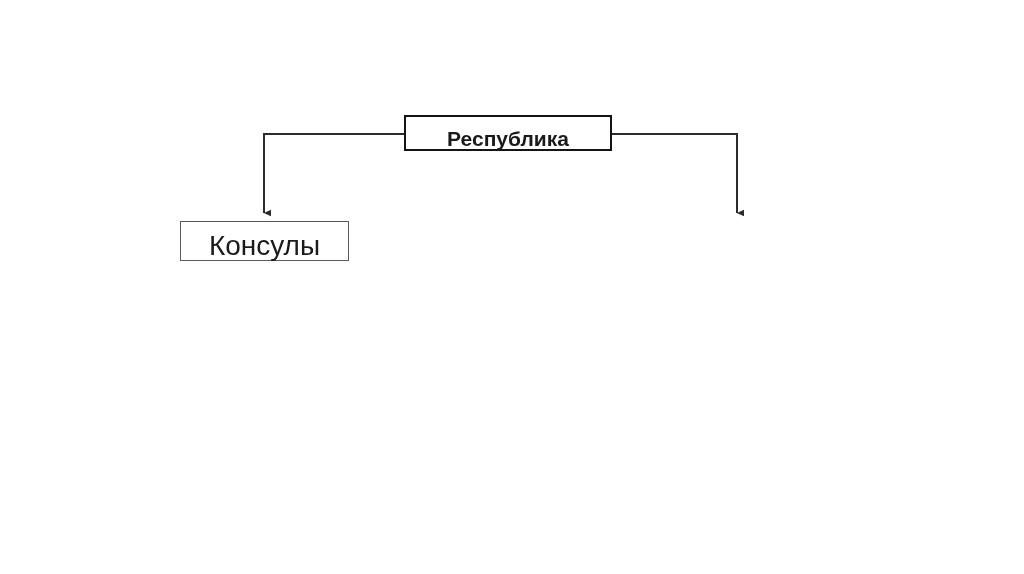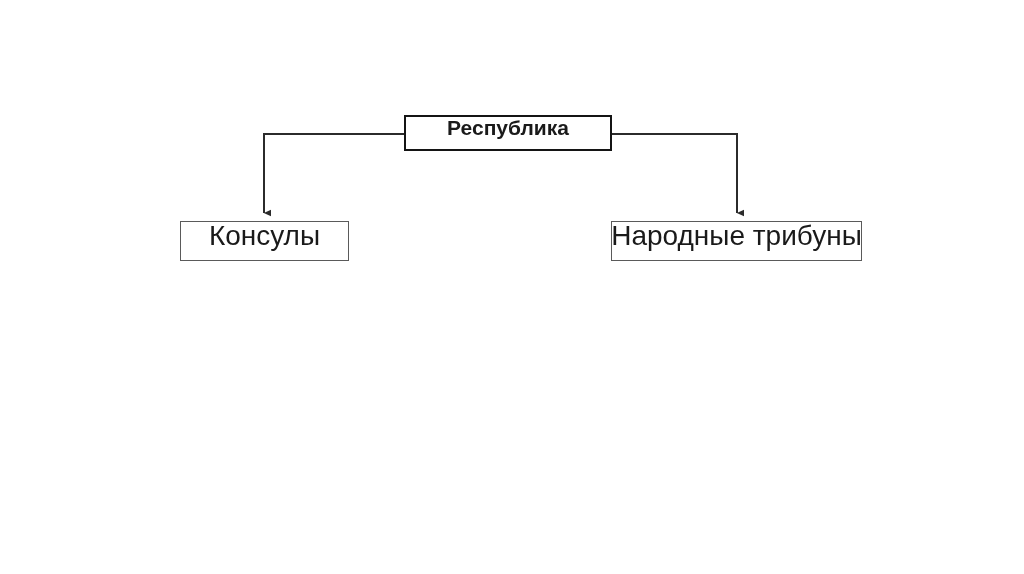--- a/index.html
+++ b/index.html
@@ -21,21 +21,21 @@
     left: 0;
     top: 0;
     width: 1024px;
     height: 574px;
   }
   .node-box {
     position: absolute;
     box-sizing: border-box;
     background: #ffffff;
     display: flex;
-    align-items: flex-start;
+    align-items: flex-end;
     justify-content: center;
     color: #1a1a1a;
     line-height: 1;
     white-space: nowrap;
   }
   .node-root {
     left: 404px;
     top: 115px;
     width: 208px;
     height: 36px;
@@ -80,17 +80,14 @@
   </svg>
 
   <div class="node-box node-root">
     <span class="node-label">Республика</span>
   </div>
 
   <div class="node-box node-child node-child-left">
     <span class="node-label">Консулы</span>
   </div>
 
-  <div class="node-box node-child node-child-right">
-    <span class="node-label">Народные трибуны</span>
-  </div>
 
 </div>
 
 </body></html>

